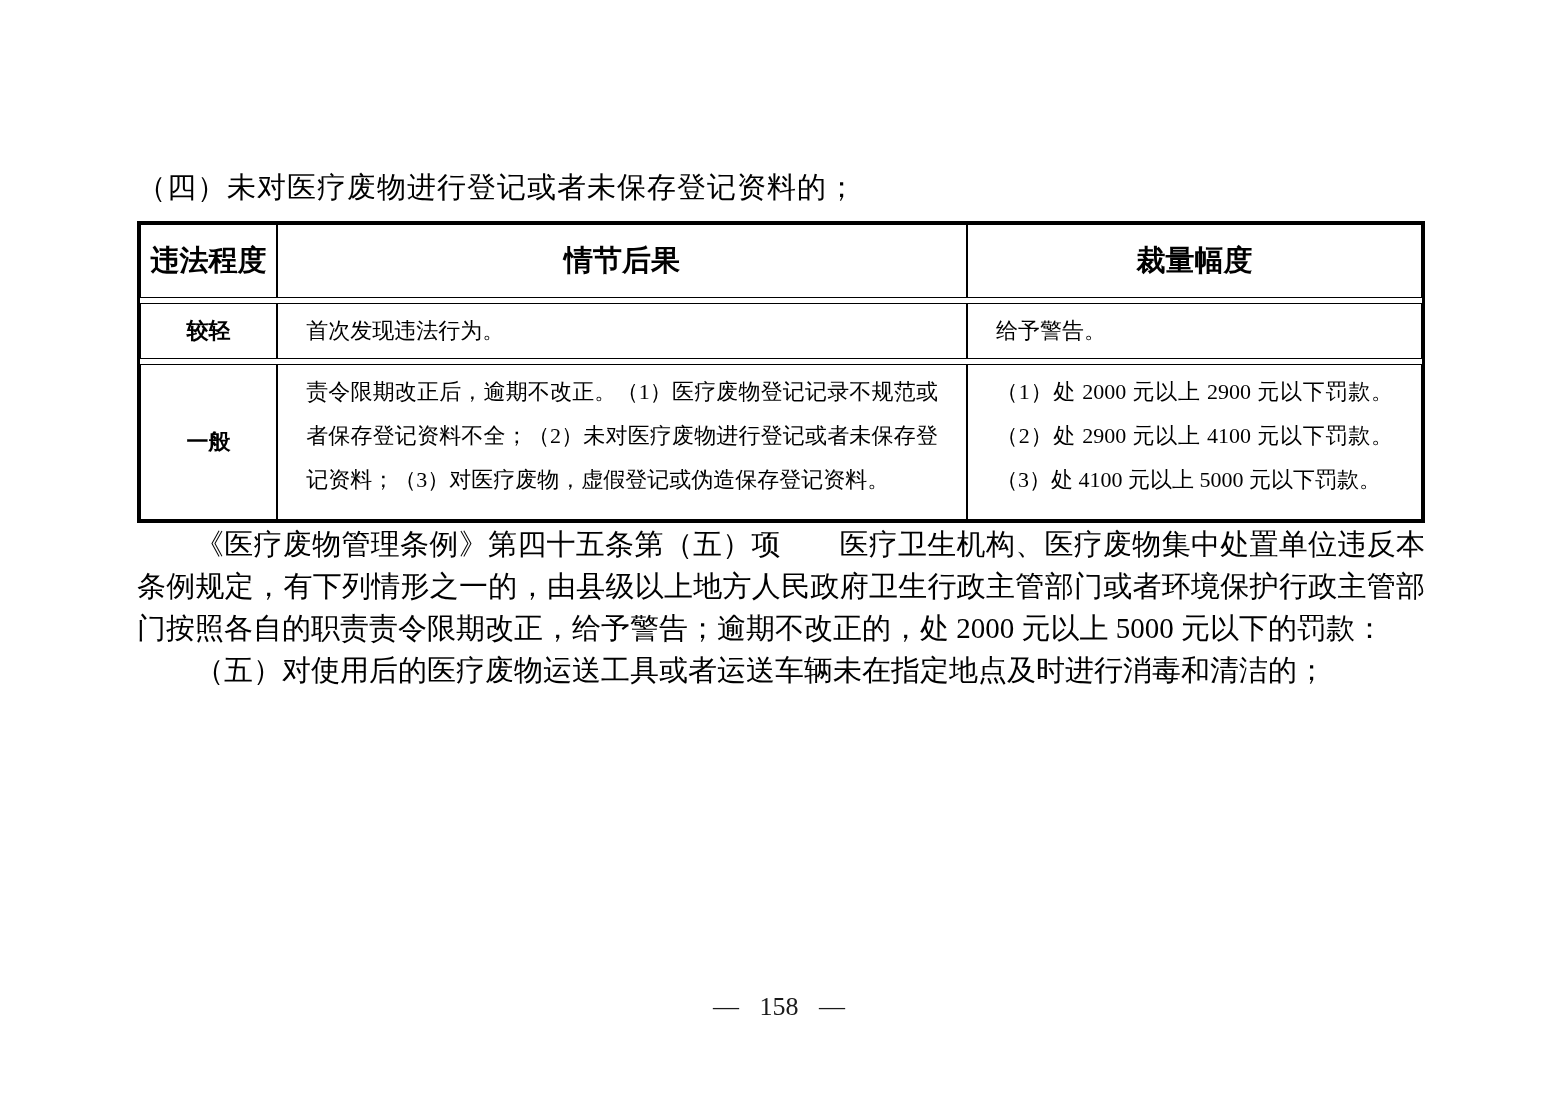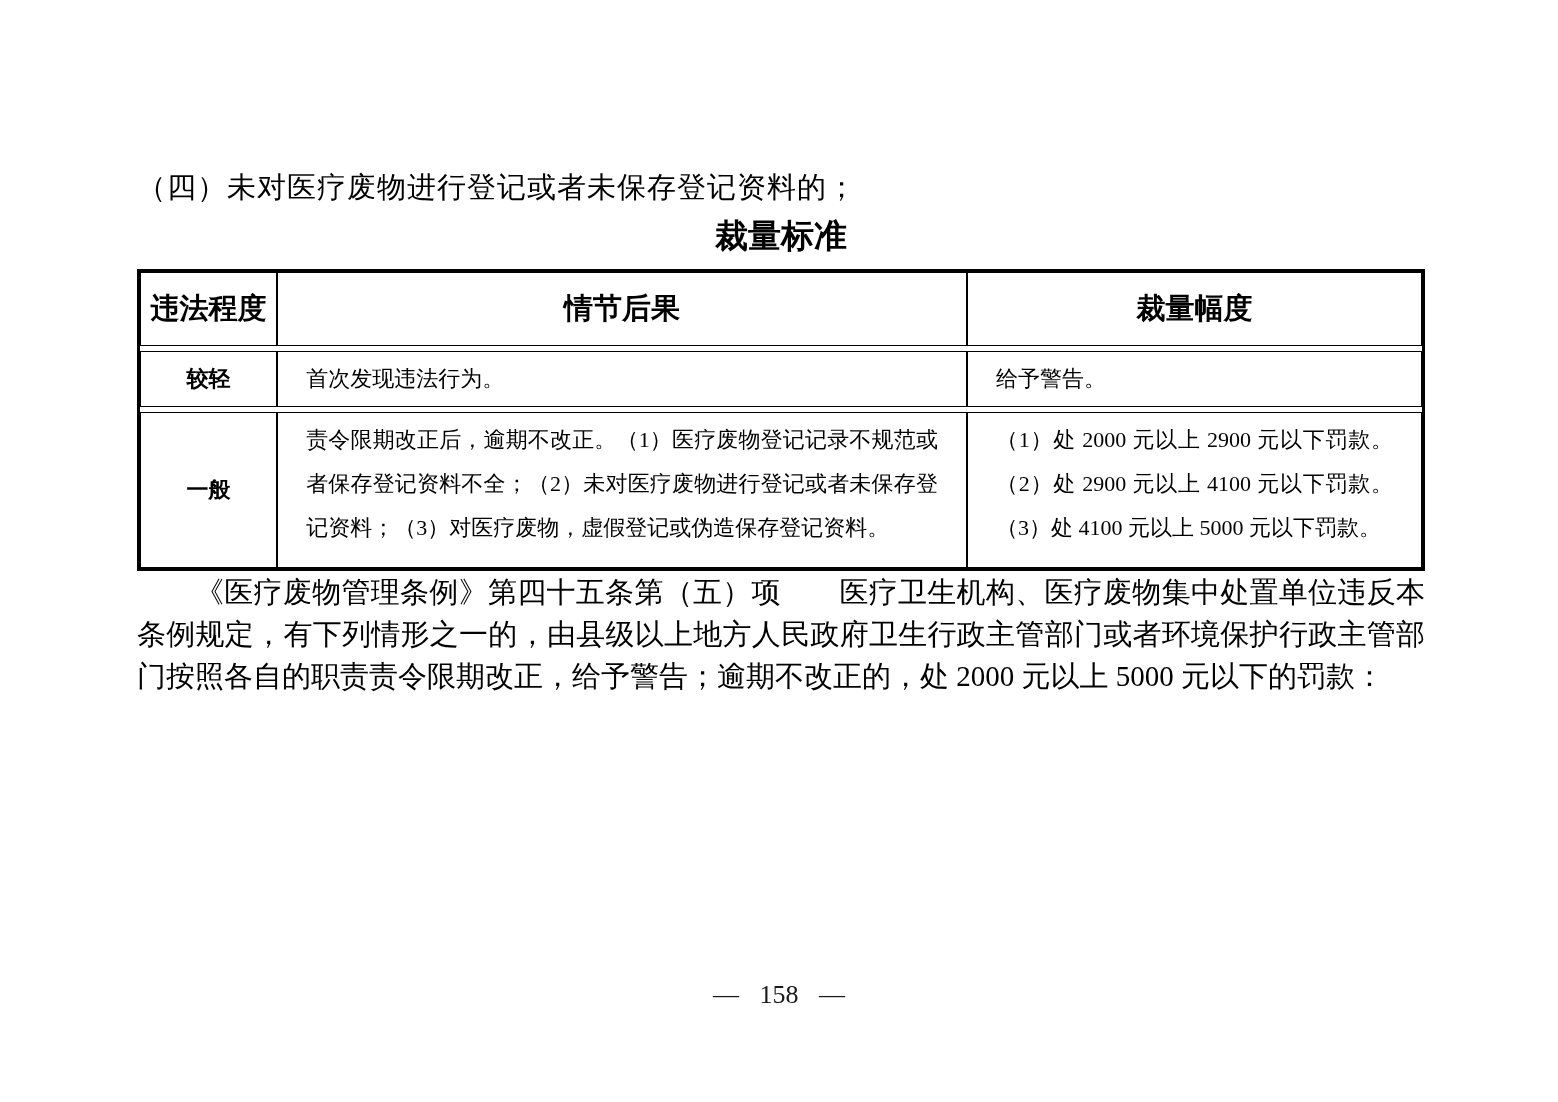--- a/index.html
+++ b/index.html
@@ -83,35 +83,34 @@
   }
   .para {
     font-size: 29px;
     line-height: 42px;
     text-indent: 58px;
   }
   .para.justify { text-align: justify; }
   .page-number {
     position: absolute;
     left: 0; right: 0;
-    bottom: 92px;
+    bottom: 80px;
     text-align: center;
     font-size: 26px;
     word-spacing: 14px;
     color: #1a1a1a;
   }
 </style>
 </head>
 <body>
 
 <div class="page">
 
   <p class="intro-line">（四）未对医疗废物进行登记或者未保存登记资料的；</p>
 
-  <h2 class="table-title">裁量标准</h2>
 
   <div class="table-wrap">
     <table class="penalty-table">
       <colgroup>
         <col style="width:10.7%">
         <col style="width:53.8%">
         <col style="width:35.5%">
       </colgroup>
       <thead>
         <tr>
@@ -132,16 +131,17 @@
           <td class="celltext">（1）处 2000 元以上 2900 元以下罚款。（2）处 2900 元以上 4100 元以下罚款。 （3）处 4100 元以上 5000 元以下罚款。</td>
         </tr>
       </tbody>
     </table>
   </div>
 
 
 
   <p class="para justify">《医疗废物管理条例》第四十五条第（五）项　　医疗卫生机构、医疗废物集中处置单位违反本条例规定，有下列情形之一的，由县级以上地方人民政府卫生行政主管部门或者环境保护行政主管部门按照各自的职责责令限期改正，给予警告；逾期不改正的，处 2000 元以上 5000 元以下的罚款：</p>
 
+  <p class="para">（五）对使用后的医疗废物运送工具或者运送车辆未在指定地点及时进行消毒和清洁的；</p>
 
   <div class="page-number">— 158 —</div>
 
 </div>
 
 </body></html>

